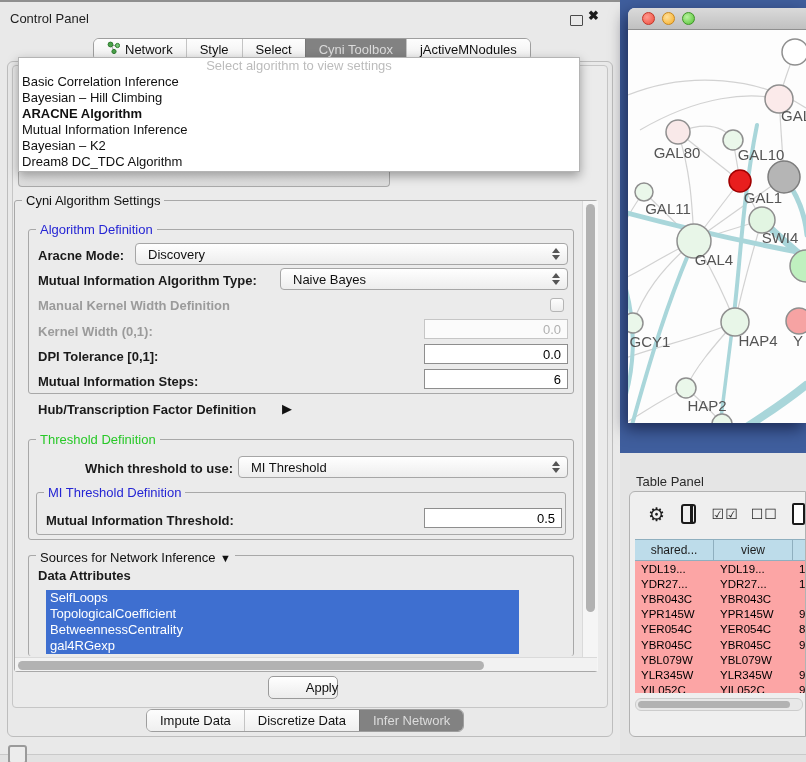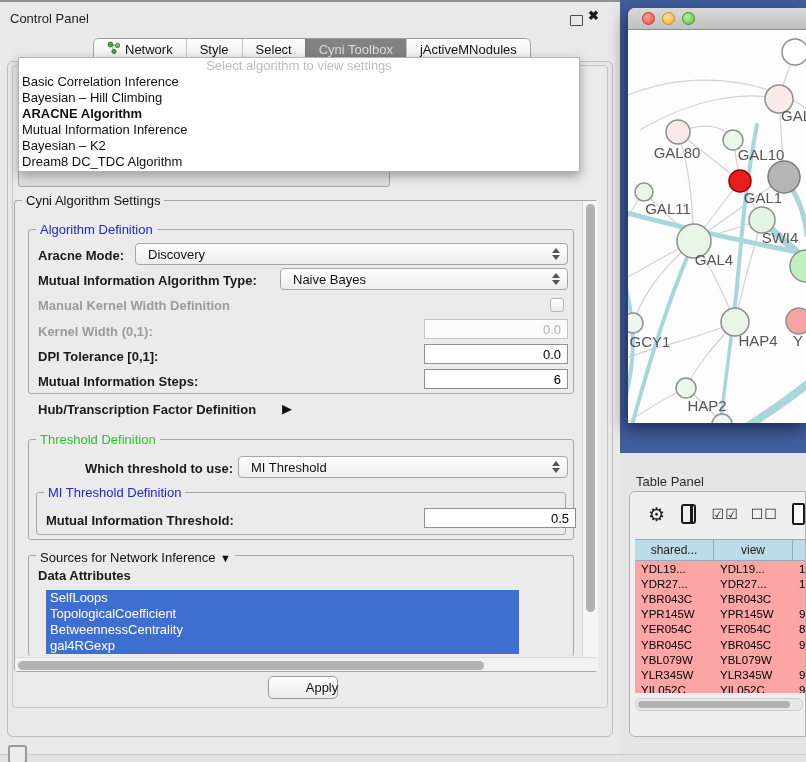--- a/index.html
+++ b/index.html
@@ -170,21 +170,21 @@
     <span class="spacer"></span>
     <span class="stepper">
         <span class="tri-up"></span>
         <span class="tri-dn"></span>
       </span>
   </div>
 
   <div class="abs gbox" style="left:36px;top:490px;width:530px;height:43px;"></div>
   <div class="abs gtitle blue" style="left:44px;top:483px;">MI Threshold Definition</div>
   <div class="abs lbl" style="left:46px;top:511px;">Mutual Information Threshold:</div>
-  <div class="abs tfield" style="left:424px;top:506px;width:152px;">0.5</div>
+  <div class="abs tfield" style="left:424px;top:506px;width:138px;">0.5</div>
 
   <div class="abs gbox" style="left:28px;top:553px;width:546px;height:101px;border-bottom:none;"></div>
   <div class="abs" style="left:36px;top:546px;background:#ebebeb;padding:0 4px;">
     <span class="gtitle" style="padding:0;color:#111;">Sources for Network Inference</span>
     <span style="font-size:11px;color:#111;">▼</span>
   </div>
   <div class="abs lbl" style="left:38px;top:566px;">Data Attributes</div>
   <div class="abs" style="left:46px;top:588px;width:473px;">
     <div class="attr-item">SelfLoops</div>
     <div class="attr-item">TopologicalCoefficient</div>
@@ -195,20 +195,31 @@
   <div class="abs sb-track-v" style="left:582px;top:199px;width:15px;height:470px;">
     <div class="sb-thumb" style="position:absolute;left:3px;top:3px;width:9px;height:408px;"></div>
   </div>
 
   <div class="abs" style="left:15px;top:655px;width:582px;height:14px;background:#f2f2f2;border-top:1px solid #dadada;box-sizing:border-box;">
     <div class="sb-thumb" style="position:absolute;left:3px;top:3px;width:466px;height:9px;"></div>
   </div>
 
   <div class="abs btn" style="left:268px;top:674px;width:70px;padding-left:38px;">Apply</div>
 
+  <div class="abs tabstrip" style="left:146px;top:707px;">
+    <div class="tab">
+        <span>Impute Data</span>
+      </div>
+    <div class="tab">
+        <span>Discretize Data</span>
+      </div>
+    <div class="tab sel">
+        <span>Infer Network</span>
+      </div>
+  </div>
 
   <div class="abs popup">
     <div class="ph">Select algorithm to view settings</div>
     <div class="item">Basic Correlation Inference</div>
     <div class="item">Bayesian – Hill Climbing</div>
     <div class="item bold">ARACNE Algorithm</div>
     <div class="item">Mutual Information Inference</div>
     <div class="item">Bayesian – K2</div>
     <div class="item">Dream8 DC_TDC Algorithm</div>
   </div>

